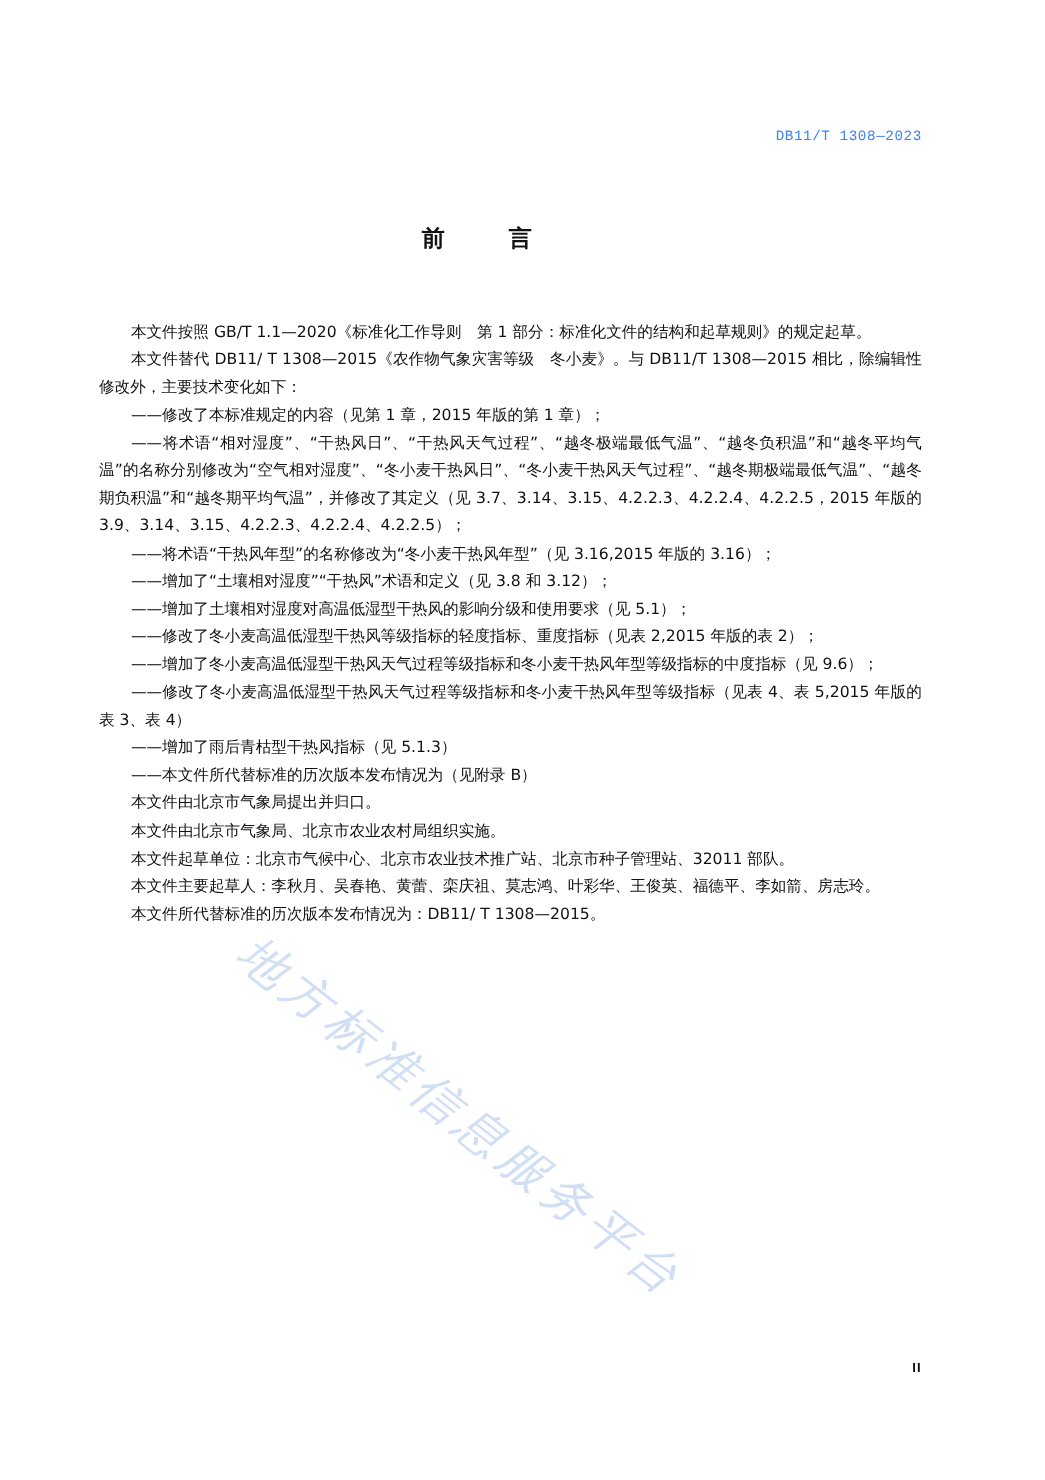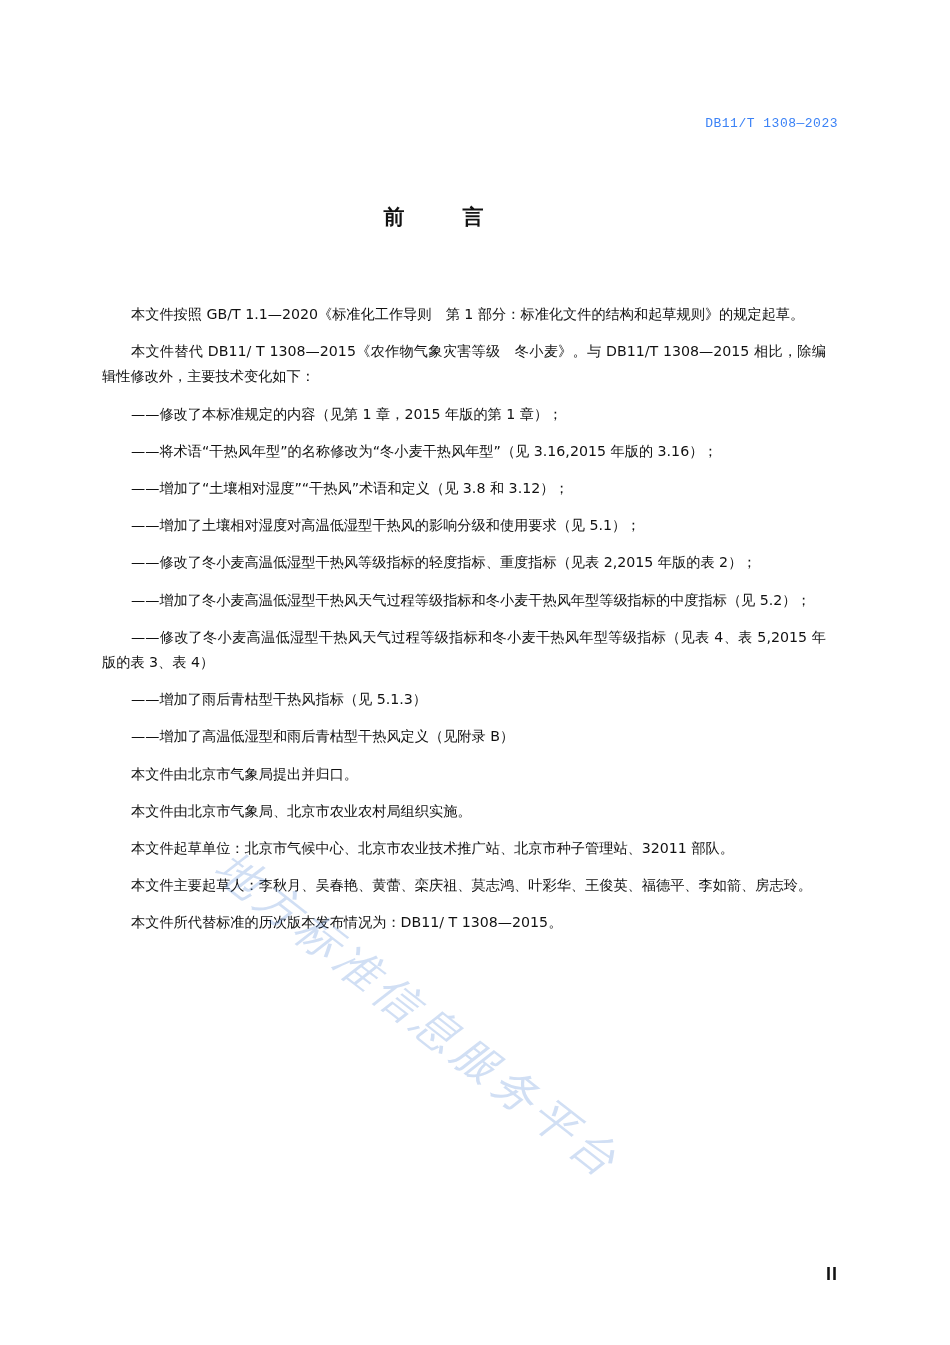--- a/index.html
+++ b/index.html
@@ -5,47 +5,48 @@
   html, body { margin: 0; padding: 0; background: #ffffff; }
   body { width: 950px; height: 1345px; position: relative; overflow: hidden;
          font-family: "DejaVu Sans", "Liberation Sans", sans-serif; color: #111; }
   .header-code { position: absolute; top: 116px; right: 112px; font-family: "Liberation Mono", "DejaVu Sans Mono", monospace;
                  font-size: 13px; letter-spacing: 0.5px; color: #3b82f6; }
   .title { position: absolute; top: 203px; left: 0; width: 867px; text-align: center;
            font-size: 21px; font-weight: bold; letter-spacing: 0; color: #111; }
   .title span { display: inline-block; }
   .title .gap { width: 58px; }
   .body { position: absolute; top: 290px; left: 90px; width: 748px; font-size: 14.2px; line-height: 25.2px; color: #111; }
-  .p { margin: 12px; text-indent: 29px; text-align: justify; }
-  .page-num { position: absolute; top: 1236px; right: 112px; font-size: 18px; font-weight: bold; font-family: "Liberation Sans", sans-serif; letter-spacing: 1px; margin-top: 28px; }
+  .p { margin: 0; text-indent: 29px; text-align: justify; }
+  .page-num { position: absolute; top: 1236px; right: 112px; font-size: 12px; font-weight: bold; font-family: "Liberation Sans", sans-serif; letter-spacing: 1px; }
   .watermark { position: absolute; left: 240px; top: 838px; transform-origin: 0 0; transform: rotate(38deg);
                font-size: 44px; color: rgba(90,140,215,0.28); letter-spacing: 6px; white-space: nowrap;
                font-family: "DejaVu Sans", sans-serif; pointer-events: none; font-style: italic; }
 </style>
 </head>
 <body>
 
 <div class="header-code">DB11/T 1308—2023</div>
 
 <div class="title">
   <span>前</span><span class="gap"></span><span>言</span>
 </div>
 
 <div class="body">
   <p class="p">本文件按照 GB/T 1.1—2020《标准化工作导则　第 1 部分：标准化文件的结构和起草规则》的规定起草。</p>
   <p class="p">本文件替代 DB11/ T 1308—2015《农作物气象灾害等级　冬小麦》。与 DB11/T 1308—2015 相比，除编辑性修改外，主要技术变化如下：</p>
   <p class="p">——修改了本标准规定的内容（见第 1 章，2015 年版的第 1 章）；</p>
+  <p class="p">——将术语“相对湿度”、“干热风日”、“干热风天气过程”、“越冬极端最低气温”、“越冬负积温”和“越冬平均气温”的名称分别修改为“空气相对湿度”、“冬小麦干热风日”、“冬小麦干热风天气过程”、“越冬期极端最低气温”、“越冬期负积温”和“越冬期平均气温”，并修改了其定义（见 3.7、3.14、3.15、4.2.2.3、4.2.2.4、4.2.2.5，2015 年版的 3.9、3.14、3.15、4.2.2.3、4.2.2.4、4.2.2.5）；</p>
   <p class="p">——将术语“干热风年型”的名称修改为“冬小麦干热风年型”（见 3.16,2015 年版的 3.16）；</p>
   <p class="p">——增加了“土壤相对湿度”“干热风”术语和定义（见 3.8 和 3.12）；</p>
   <p class="p">——增加了土壤相对湿度对高温低湿型干热风的影响分级和使用要求（见 5.1）；</p>
   <p class="p">——修改了冬小麦高温低湿型干热风等级指标的轻度指标、重度指标（见表 2,2015 年版的表 2）；</p>
-  <p class="p">——增加了冬小麦高温低湿型干热风天气过程等级指标和冬小麦干热风年型等级指标的中度指标（见 5.2）；</p>
+  <p class="p">——增加了冬小麦高温低湿型干热风天气过程等级指标和冬小麦干热风年型等级指标的中度指标（见 9.6）；</p>
   <p class="p">——修改了冬小麦高温低湿型干热风天气过程等级指标和冬小麦干热风年型等级指标（见表 4、表 5,2015 年版的表 3、表 4）</p>
   <p class="p">——增加了雨后青枯型干热风指标（见 5.1.3）</p>
-  <p class="p">——增加了高温低湿型和雨后青枯型干热风定义（见附录 B）</p>
+  <p class="p">——本文件所代替标准的历次版本发布情况为（见附录 B）</p>
   <p class="p">本文件由北京市气象局提出并归口。</p>
   <p class="p">本文件由北京市气象局、北京市农业农村局组织实施。</p>
   <p class="p">本文件起草单位：北京市气候中心、北京市农业技术推广站、北京市种子管理站、32011 部队。</p>
   <p class="p">本文件主要起草人：李秋月、吴春艳、黄蕾、栾庆祖、莫志鸿、叶彩华、王俊英、福德平、李如箭、房志玲。</p>
   <p class="p">本文件所代替标准的历次版本发布情况为：DB11/ T 1308—2015。</p>
 </div>
 
 <div class="watermark">地方标准信息服务平台</div>
 
 <div class="page-num">II</div>

